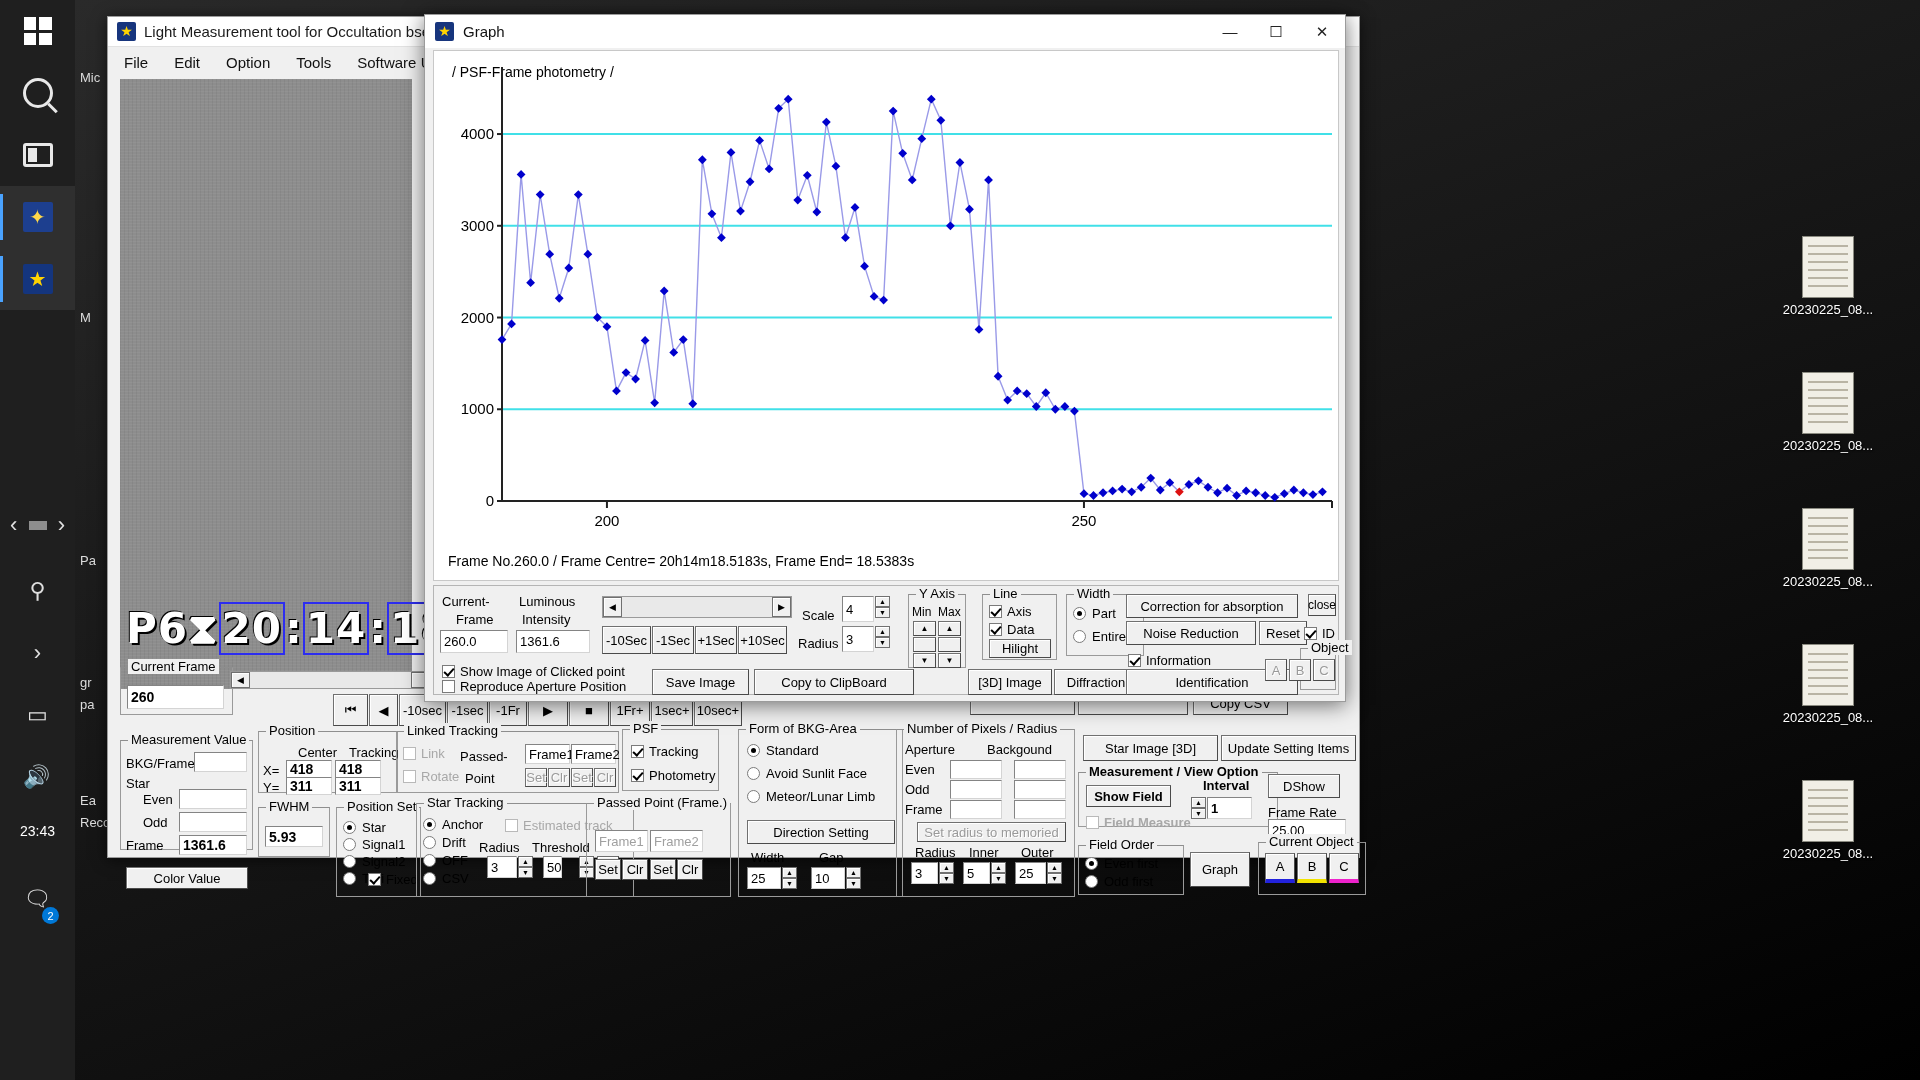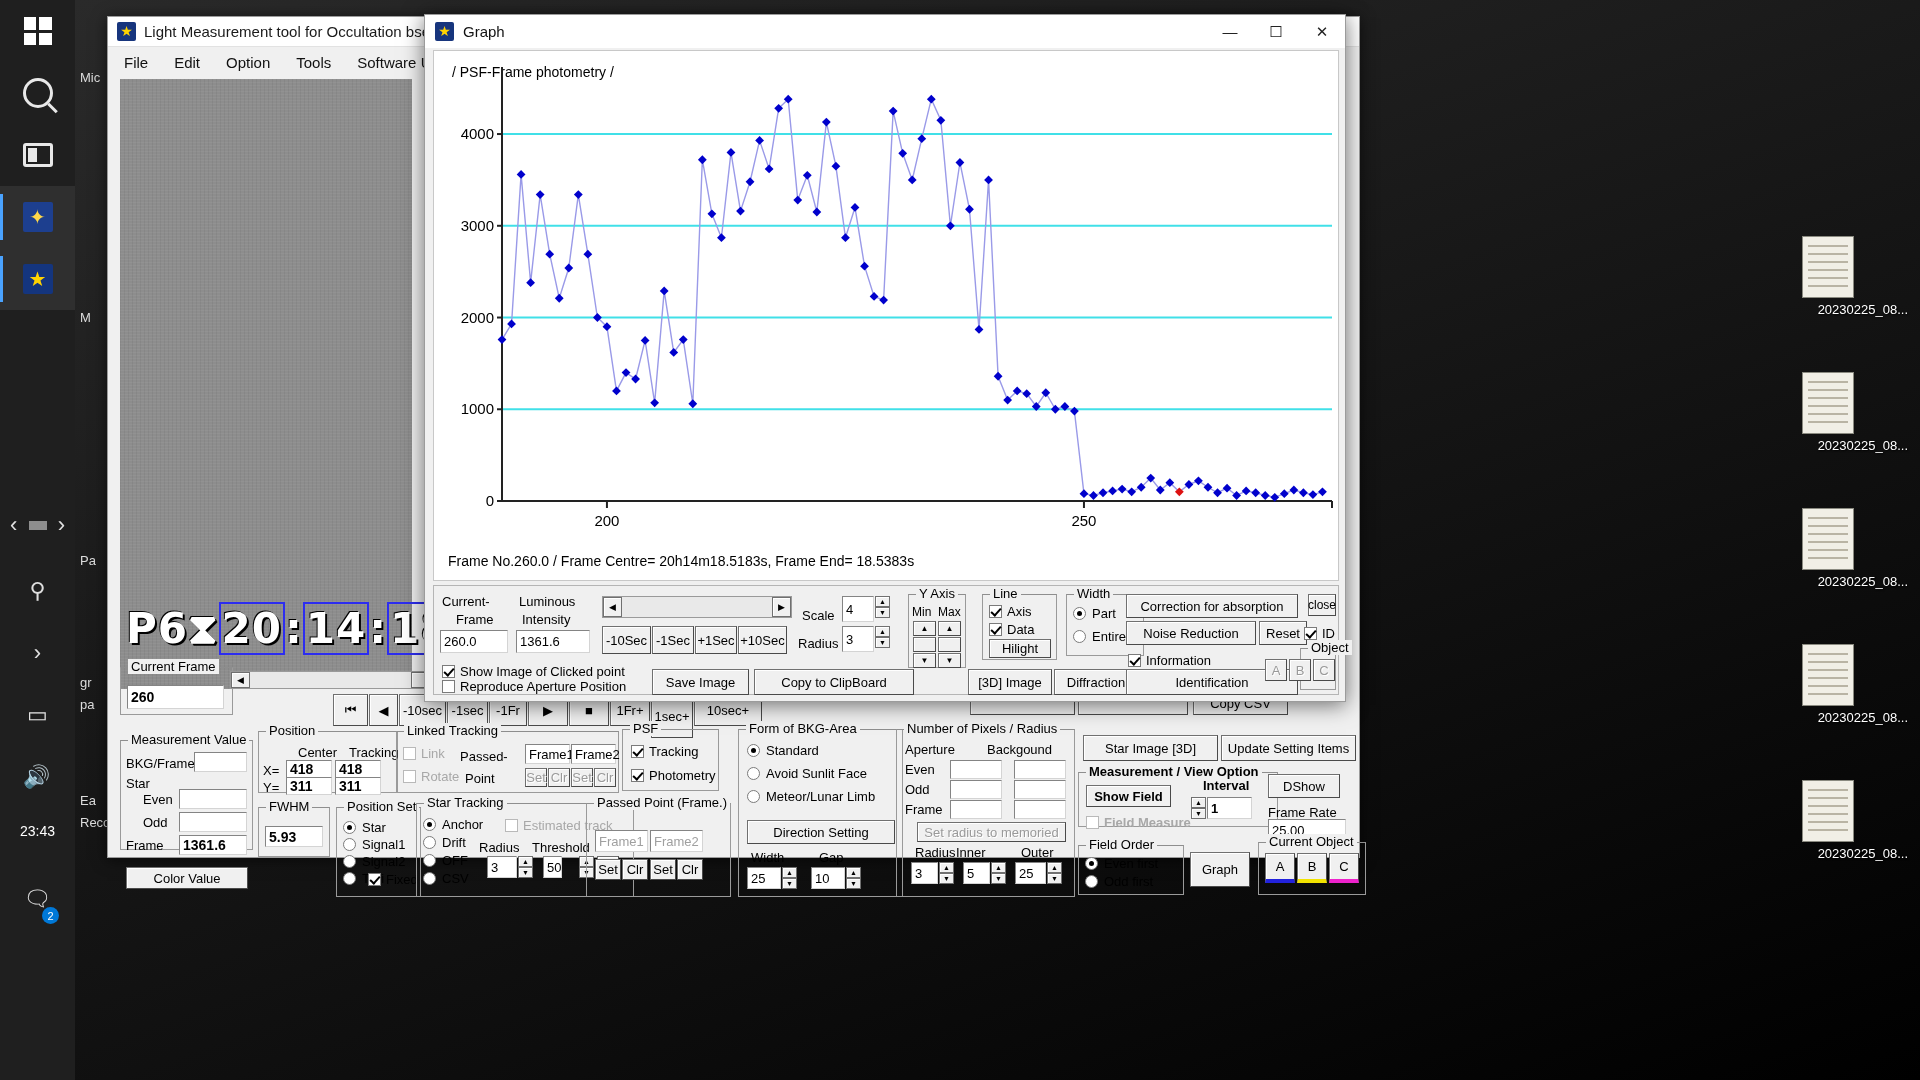--- a/index.html
+++ b/index.html
@@ -47,21 +47,21 @@
   .tb-time { color:#fff; font-size:14px; margin-top:6px; }
   .tb-feedback { position:relative; }
   .tb-badge {
     position:absolute; right:16px; bottom:6px; background:#0078d7; color:#fff;
     font-size:11px; width:17px; height:17px; border-radius:50%;
     display:flex;align-items:center;justify-content:center;
   }
 
   
   .file-col { position:absolute; right:12px; top:236px; width:160px; }
-  .file-item { margin-bottom:55px; text-align:right; }
+  .file-item { margin-bottom:55px; text-align:center; }
   .file-thumb {
     width:52px; height:62px; margin:0 auto 4px; background:#f1efe6;
     border:1px solid #8a8a80; position:relative; overflow:hidden;
   }
   .file-thumb i {
     position:absolute; left:5px; right:5px; height:2px; background:#b9b4a4; display:block;
   }
   .file-label { color:#ffffff; font-size:13px; text-shadow:1px 1px 2px #000; }
 
   
@@ -337,22 +337,22 @@
       <div class="scroll-btn">▶</div>
     </div>
     <div class="btn" style="position:absolute;left:225px;top:677px;width:35px;height:32px">⏮</div>
     <div class="btn" style="position:absolute;left:261px;top:677px;width:29px;height:32px">◀</div>
     <div class="btn" style="position:absolute;left:291px;top:677px;width:47px;height:32px">-10sec</div>
     <div class="btn" style="position:absolute;left:339px;top:677px;width:41px;height:32px">-1sec</div>
     <div class="btn" style="position:absolute;left:381px;top:677px;width:38px;height:32px">-1Fr</div>
     <div class="btn" style="position:absolute;left:420px;top:677px;width:40px;height:32px">▶</div>
     <div class="btn" style="position:absolute;left:461px;top:677px;width:40px;height:32px">■</div>
     <div class="btn" style="position:absolute;left:502px;top:677px;width:40px;height:32px">1Fr+</div>
-    <div class="btn" style="position:absolute;left:543px;top:677px;width:42px;height:44px">1sec+</div>
-    <div class="btn" style="position:absolute;left:586px;top:677px;width:68px;height:32px">10sec+</div>
+    <div class="btn" style="position:absolute;left:543px;top:677px;width:42px;height:32px">1sec+</div>
+    <div class="btn" style="position:absolute;left:586px;top:677px;width:48px;height:32px">10sec+</div>
 
     <div class="grp" style="left:12px; top:723px; width:133px; height:110px;">
       <span class="lg">Measurement Value</span>
       <span class="lbl" style="left:5px; top:15px">BKG/Frame</span>
       <div class="fld" style="position:absolute;left:73px;top:11px;width:53px;height:20px"></div>
       <span class="lbl" style="left:5px; top:35px">Star</span>
       <span class="lbl" style="left:22px; top:51px">Even</span>
       <div class="fld" style="position:absolute;left:58px;top:48px;width:68px;height:20px"></div>
       <span class="lbl" style="left:22px; top:74px">Odd</span>
       <div class="fld" style="position:absolute;left:58px;top:71px;width:68px;height:20px"></div>
@@ -518,21 +518,21 @@
       <div class="fld" style="position:absolute;left:53px;top:30px;width:52px;height:19px"></div>
       <div class="fld" style="position:absolute;left:117px;top:30px;width:52px;height:19px"></div>
       <span class="lbl" style="left:8px; top:52px">Odd</span>
       <div class="fld" style="position:absolute;left:53px;top:50px;width:52px;height:19px"></div>
       <div class="fld" style="position:absolute;left:117px;top:50px;width:52px;height:19px"></div>
       <span class="lbl" style="left:8px; top:72px">Frame</span>
       <div class="fld" style="position:absolute;left:53px;top:70px;width:52px;height:19px"></div>
       <div class="fld" style="position:absolute;left:117px;top:70px;width:52px;height:19px"></div>
       <div class="btn dis" style="position:absolute;left:20px;top:92px;width:149px;height:20px">Set  radius to memoried</div>
       <span class="lbl" style="left:18px; top:115px">Radius</span>
-      <span class="lbl" style="left:59px; top:115px">Inner</span>
+      <span class="lbl" style="left:72px; top:115px">Inner</span>
       <span class="lbl" style="left:124px; top:115px">Outer</span>
       <div class="fld" style="position:absolute;left:14px;top:132px;width:27px;height:22px">3</div>
       <div class="spin" style="left:42px;top:132px">
           <div>▲</div>
           <div>▼</div>
         </div>
       <div class="fld" style="position:absolute;left:66px;top:132px;width:27px;height:22px">5</div>
       <div class="spin" style="left:94px;top:132px">
           <div>▲</div>
           <div>▼</div>

